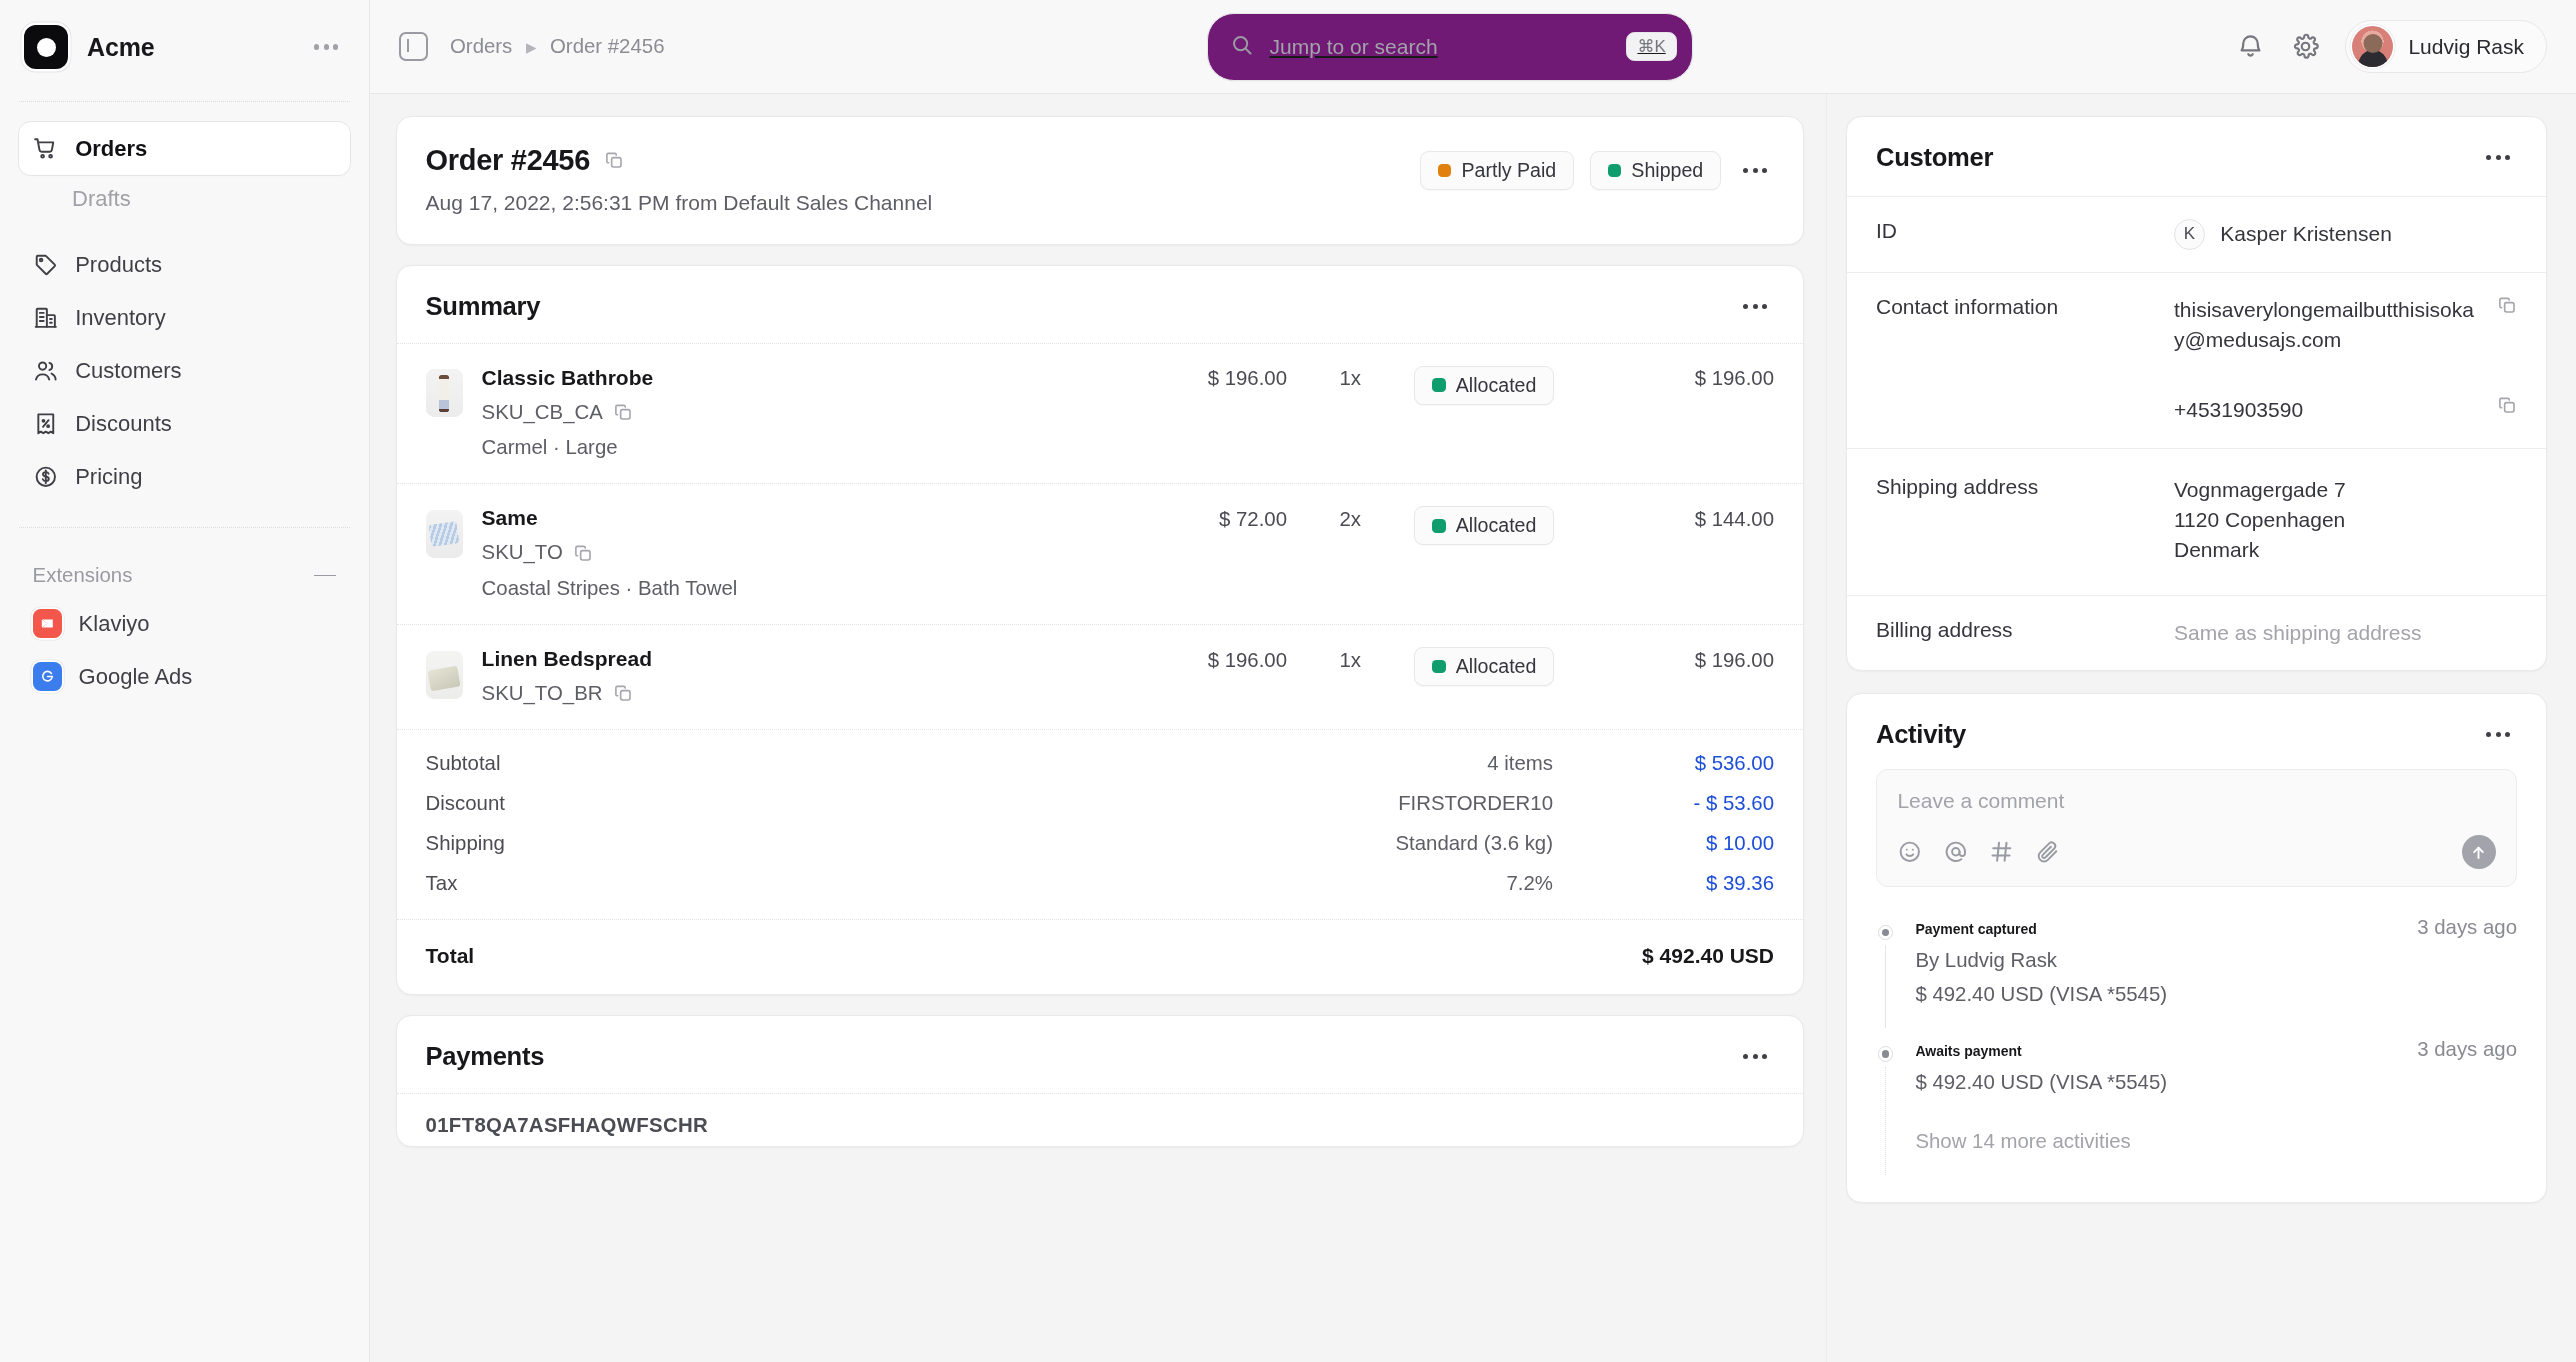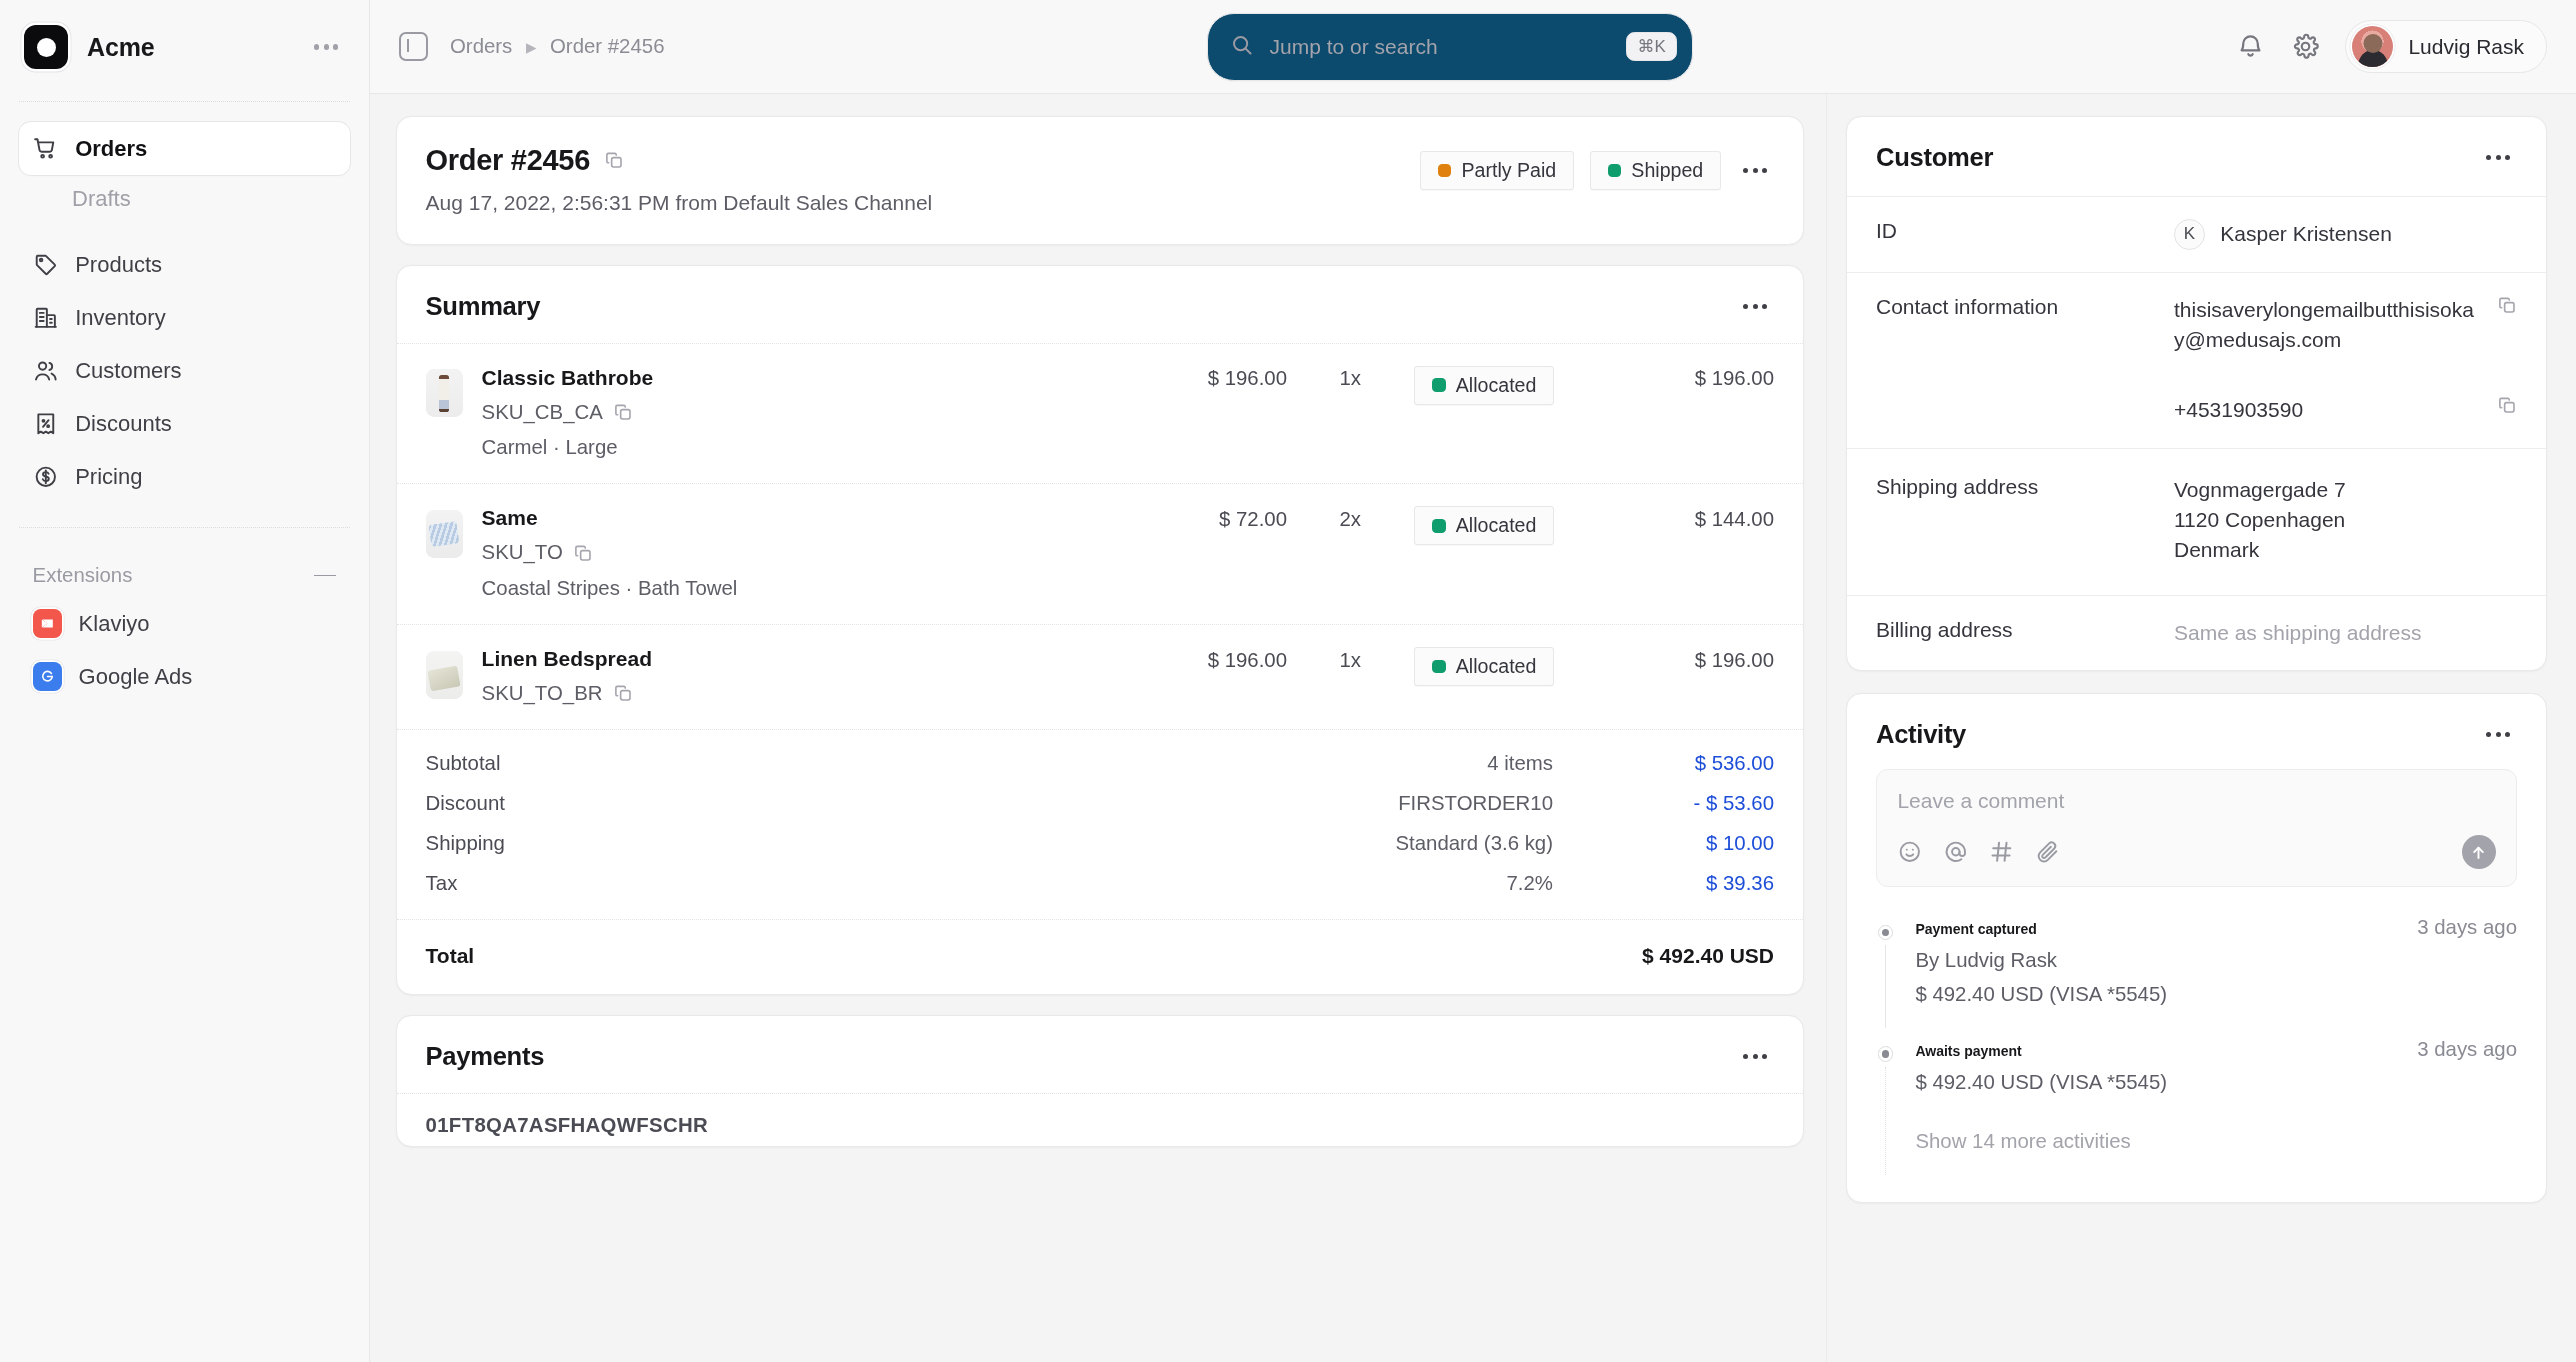--- a/index.html
+++ b/index.html
@@ -84,23 +84,23 @@
     position: relative; cursor: pointer; flex: 0 0 29px;
   }
   .panel-toggle::after {
     content:""; position:absolute; left: 6px; top: 5.1px; width: 2.1px; height: 12.8px; background: #9a9aa3;
   }
   .crumbs { display:flex; align-items:center; gap:13.6px; font-size: 20.4px; color:#8c8c95; }
   .crumb { cursor:pointer; }
   .crumb-sep { font-size:13.6px; color:#b4b4bb; }
   .search-wrap { flex: 1; display:flex; justify-content:center; }
   .search {
-    width: 486px; height: 68px; background:#0c4a6e; border:0.9px solid #e7e7ea;
+    width: 486px; height: 68px; background:#701a75; border:0.9px solid #e7e7ea;
     border-radius: 27px; display:flex; align-items:center; gap:15.3px; padding: 0 15.3px 0 22px;
-    box-shadow: 0 0.9px 1.7px rgba(0,0,0,.03); cursor: text;
+    box-shadow: 0 0.9px 1.7px rgba(0,0,0,.03); cursor: text; text-decoration: underline;
   }
   .search svg { width: 24px; height:24px; color:#9a9aa3; flex:0 0 24px; }
   .search-ph { flex:1; font-size:21px; color:#a3a3ab; }
   .kbd {
     font-size: 17px; color:#76767e; background:#f2f2f4; border:0.9px solid #e7e7ea;
     border-radius: 8.5px; padding: 5.1px 10.2px; line-height:1;
   }
   .top-actions { display:flex; align-items:center; gap:25.6px; }
   .icon-btn { width:29px; height:29px; color:#76767e; cursor:pointer; }
   .icon-btn svg { width:29px;height:29px; display:block; }
@@ -136,21 +136,21 @@
   }
 
   
   .order-head { display:flex; align-items:flex-start; padding: 27px 29px 29px; }
   .order-head .left { flex:1; }
   .order-title { display:flex; align-items:center; gap:13.6px; font-size:29px; font-weight:600; letter-spacing:-0.3px; }
   .order-sub { margin-top:13.6px; font-size:21px; color:#5d5d66; }
   .order-head .right { display:flex; align-items:center; gap:15.3px; padding-top:6.8px; }
   .badge {
     display:inline-flex; align-items:center; gap:10.2px; height:39px; padding:0 17px;
-    border:0.9px solid #e8e8eb; border-radius:3px; background:#fbfbfb;
+    border:0.9px solid #e8e8eb; border-radius:9px; background:#fbfbfb;
     font-size:19.6px; color:#35353d; box-shadow:0 0.9px 0.9px rgba(0,0,0,.03);
   }
   .badge .sw { width:13.6px;height:13.6px;border-radius:4.3px; display:block; }
 
   .copy-ico { width:20.4px;height:20.4px;color:#a5a5ad;cursor:pointer;flex:0 0 20.4px;}
   .copy-ico svg{width:20.4px;height:20.4px;display:block;}
 
   
   .card-head { display:flex; align-items:center; justify-content:space-between; padding: 25.6px 29px 22px; }
   .card-title { font-size:25.6px; font-weight:600; letter-spacing:-0.3px; }

